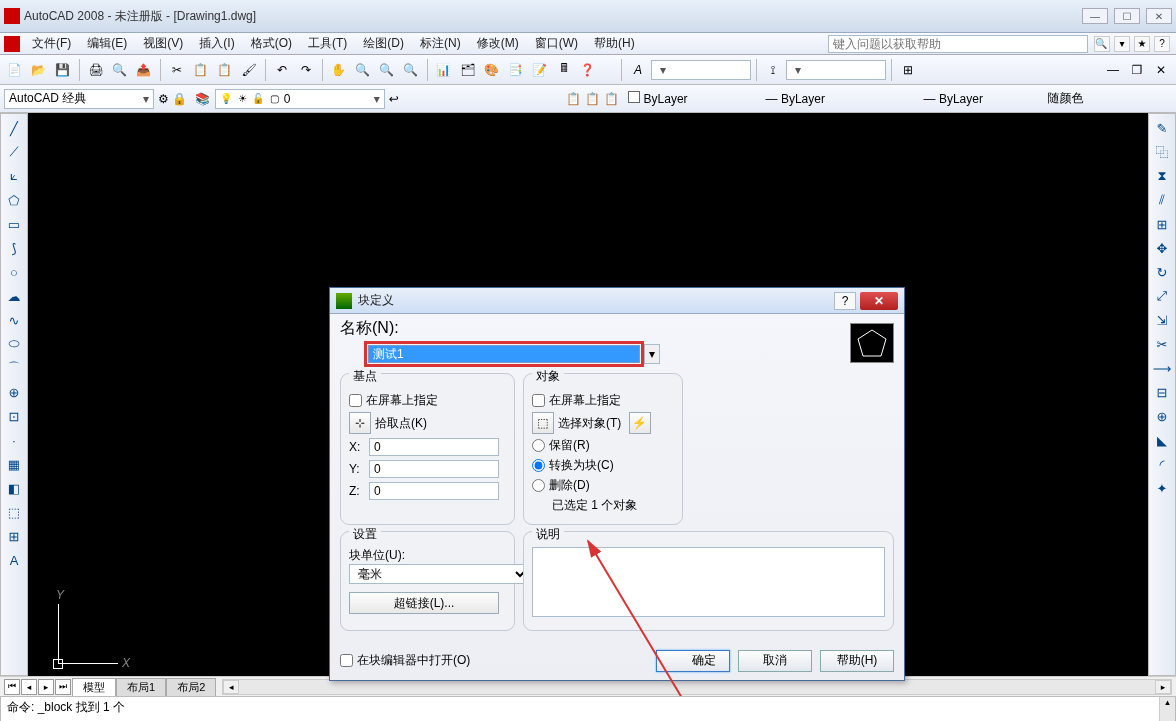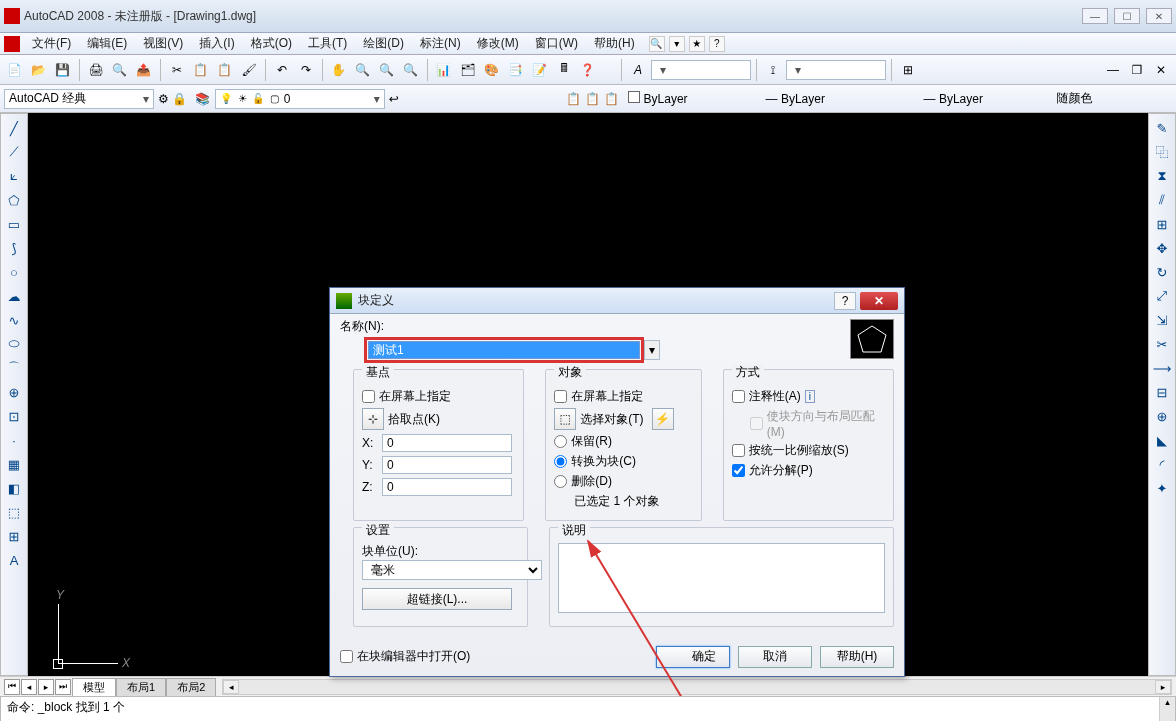--- a/index.html
+++ b/index.html
@@ -55,29 +55,29 @@
 .dialog { position: absolute; left: 301px; top: 174px; width: 576px; background: linear-gradient(#f4f6fa, #eceef4); border: 1px solid #4a6a9a; box-shadow: 2px 2px 6px rgba(0,0,0,0.3); }
 .dialog-titlebar { height: 26px; background: linear-gradient(#e8f0fa, #cedef4); display: flex; align-items: center; padding: 0 6px; border-bottom: 1px solid #9ab; }
 .dialog-titlebar .dlg-icon { width: 16px; height: 16px; background: linear-gradient(#6a0, #060); margin-right: 6px; }
 .dialog-titlebar .dlg-title { flex: 1; color: #222; }
 .dialog-titlebar .dlg-help { width: 22px; height: 18px; border: 1px solid #abc; background: #f8f8f8; display: flex; align-items: center; justify-content: center; margin-right: 4px; }
 .dialog-titlebar .dlg-close { width: 38px; height: 18px; background: linear-gradient(#e05050, #b02020); color: #fff; display: flex; align-items: center; justify-content: center; font-weight: bold; border-radius: 2px; }
 
 .dialog-body { padding: 4px 10px 10px 10px; }
 .name-row { display: flex; align-items: flex-end; gap: 10px; margin-bottom: 6px; }
 .name-block { flex: 1; }
-.name-label { font-size: 12px; margin-bottom: 2px; }
+.name-label { font-size: 16px; margin-bottom: 2px; }
 .name-input-wrap { border: 3px solid #d83434; padding: 1px; width: 280px; margin-left: 24px; }
 .name-input { width: 100%; height: 18px; border: 1px solid #7a9acc; background: #fff; padding: 0 4px; color: #0050c0; }
 .name-input.selected { background: #3399ff; color: #fff; }
 .name-dd { width: 16px; height: 20px; border: 1px solid #abc; background: #f0f0f0; display: flex; align-items: center; justify-content: center; }
 .preview-box { width: 44px; height: 40px; background: #000; border: 1px solid #888; display: flex; align-items: center; justify-content: center; margin-bottom: 4px; }
 
 .groups-row { display: flex; gap: 8px; }
-.group-box { border: 1px solid #c4cad6; border-radius: 2px; padding: 6px 8px 10px 8px; background: #f0f2f6; margin-left: 13px; }
+.group-box { border: 1px solid #c4cad6; border-radius: 9px; padding: 6px 8px 10px 8px; background: #f0f2f6; }
 .group-box .group-title { position: relative; top: -12px; background: #f0f2f6; display: inline-block; padding: 0 4px; }
 .group-content { margin-top: -8px; }
 .gb-base { width: 175px; }
 .gb-obj { width: 160px; }
 .gb-mode { width: 175px; }
 
 .chk-row { display: flex; align-items: center; gap: 4px; margin: 3px 0; }
 .chk-row input[type=checkbox], .chk-row input[type=radio] { margin: 0; }
 .pick-btn { width: 22px; height: 22px; border: 1px solid #9ab; background: linear-gradient(#fdfdfd, #e8e8e8); display: inline-flex; align-items: center; justify-content: center; }
 .coord-row { display: flex; align-items: center; gap: 6px; margin: 4px 0; }
@@ -132,20 +132,21 @@
   <div class="menu-item">编辑(E)</div>
   <div class="menu-item">视图(V)</div>
   <div class="menu-item">插入(I)</div>
   <div class="menu-item">格式(O)</div>
   <div class="menu-item">工具(T)</div>
   <div class="menu-item">绘图(D)</div>
   <div class="menu-item">标注(N)</div>
   <div class="menu-item">修改(M)</div>
   <div class="menu-item">窗口(W)</div>
   <div class="menu-item">帮助(H)</div>
+  <input class="help-search" placeholder="键入问题以获取帮助" style="">
   <div class="menu-right-icons">
     <span>🔍</span>
     <span>▾</span>
     <span>★</span>
     <span>?</span>
   </div>
 </div>
 
 <div class="toolbar-row">
   <div class="tbtn">📄</div>
@@ -209,21 +210,21 @@
   <div class="sep" style="margin-left:160px"></div>
   <div class="tbtn">📋</div>
   <div class="tbtn">📋</div>
   <div class="tbtn">📋</div>
   <div class="sep"></div>
   <div class="combo" style="width:130px"><span class="color-swatch"></span><span>ByLayer</span></div>
   <div class="sep"></div>
   <div class="combo" style="width:150px">— <span>ByLayer</span></div>
   <div class="sep"></div>
   <div class="combo" style="width:110px">— <span>ByLayer</span></div>
-  <span style="margin-left:19px">随颜色</span>
+  <span style="margin-left:10px">随颜色</span>
 </div>
 
 <div class="main-area">
   <div class="left-palette">
     <div class="palette-btn">╱</div>
     <div class="palette-btn">⟋</div>
     <div class="palette-btn">⟀</div>
     <div class="palette-btn">⬠</div>
     <div class="palette-btn">▭</div>
     <div class="palette-btn">⟆</div>
@@ -328,42 +329,20 @@
                   <span>转换为块(C)</span>
                 </div>
               <div class="chk-row">
                   <input type="radio" name="objmode" style="">
                   <span>删除(D)</span>
                 </div>
               <div style="padding-left:20px">已选定 1 个对象</div>
             </div>
           </div>
 
-          <div class="group-box gb-mode">
-            <span class="group-title">方式</span>
-            <div class="group-content">
-              <div class="chk-row">
-                  <input type="checkbox" style="">
-                  <span>注释性(A)</span> 
-                  <span style="border:1px solid #89c;padding:0 3px;font-size:10px;color:#048">i</span>
-                </div>
-              <div class="chk-row" style="padding-left:18px;color:#999">
-                  <input type="checkbox" disabled="" style="">
-                  <span>使块方向与布局匹配(M)</span>
-                </div>
-              <div class="chk-row">
-                  <input type="checkbox" style="">
-                  <span>按统一比例缩放(S)</span>
-                </div>
-              <div class="chk-row">
-                  <input type="checkbox" checked="" style="">
-                  <span>允许分解(P)</span>
-                </div>
-            </div>
-          </div>
         </div>
 
         <div class="settings-row">
           <div class="group-box gb-settings">
             <span class="group-title">设置</span>
             <div class="group-content">
               <div>块单位(U):</div>
               <select class="unit-combo"><option>毫米</option></select>
               <button class="hyperlink-btn">超链接(L)...</button>
             </div>

